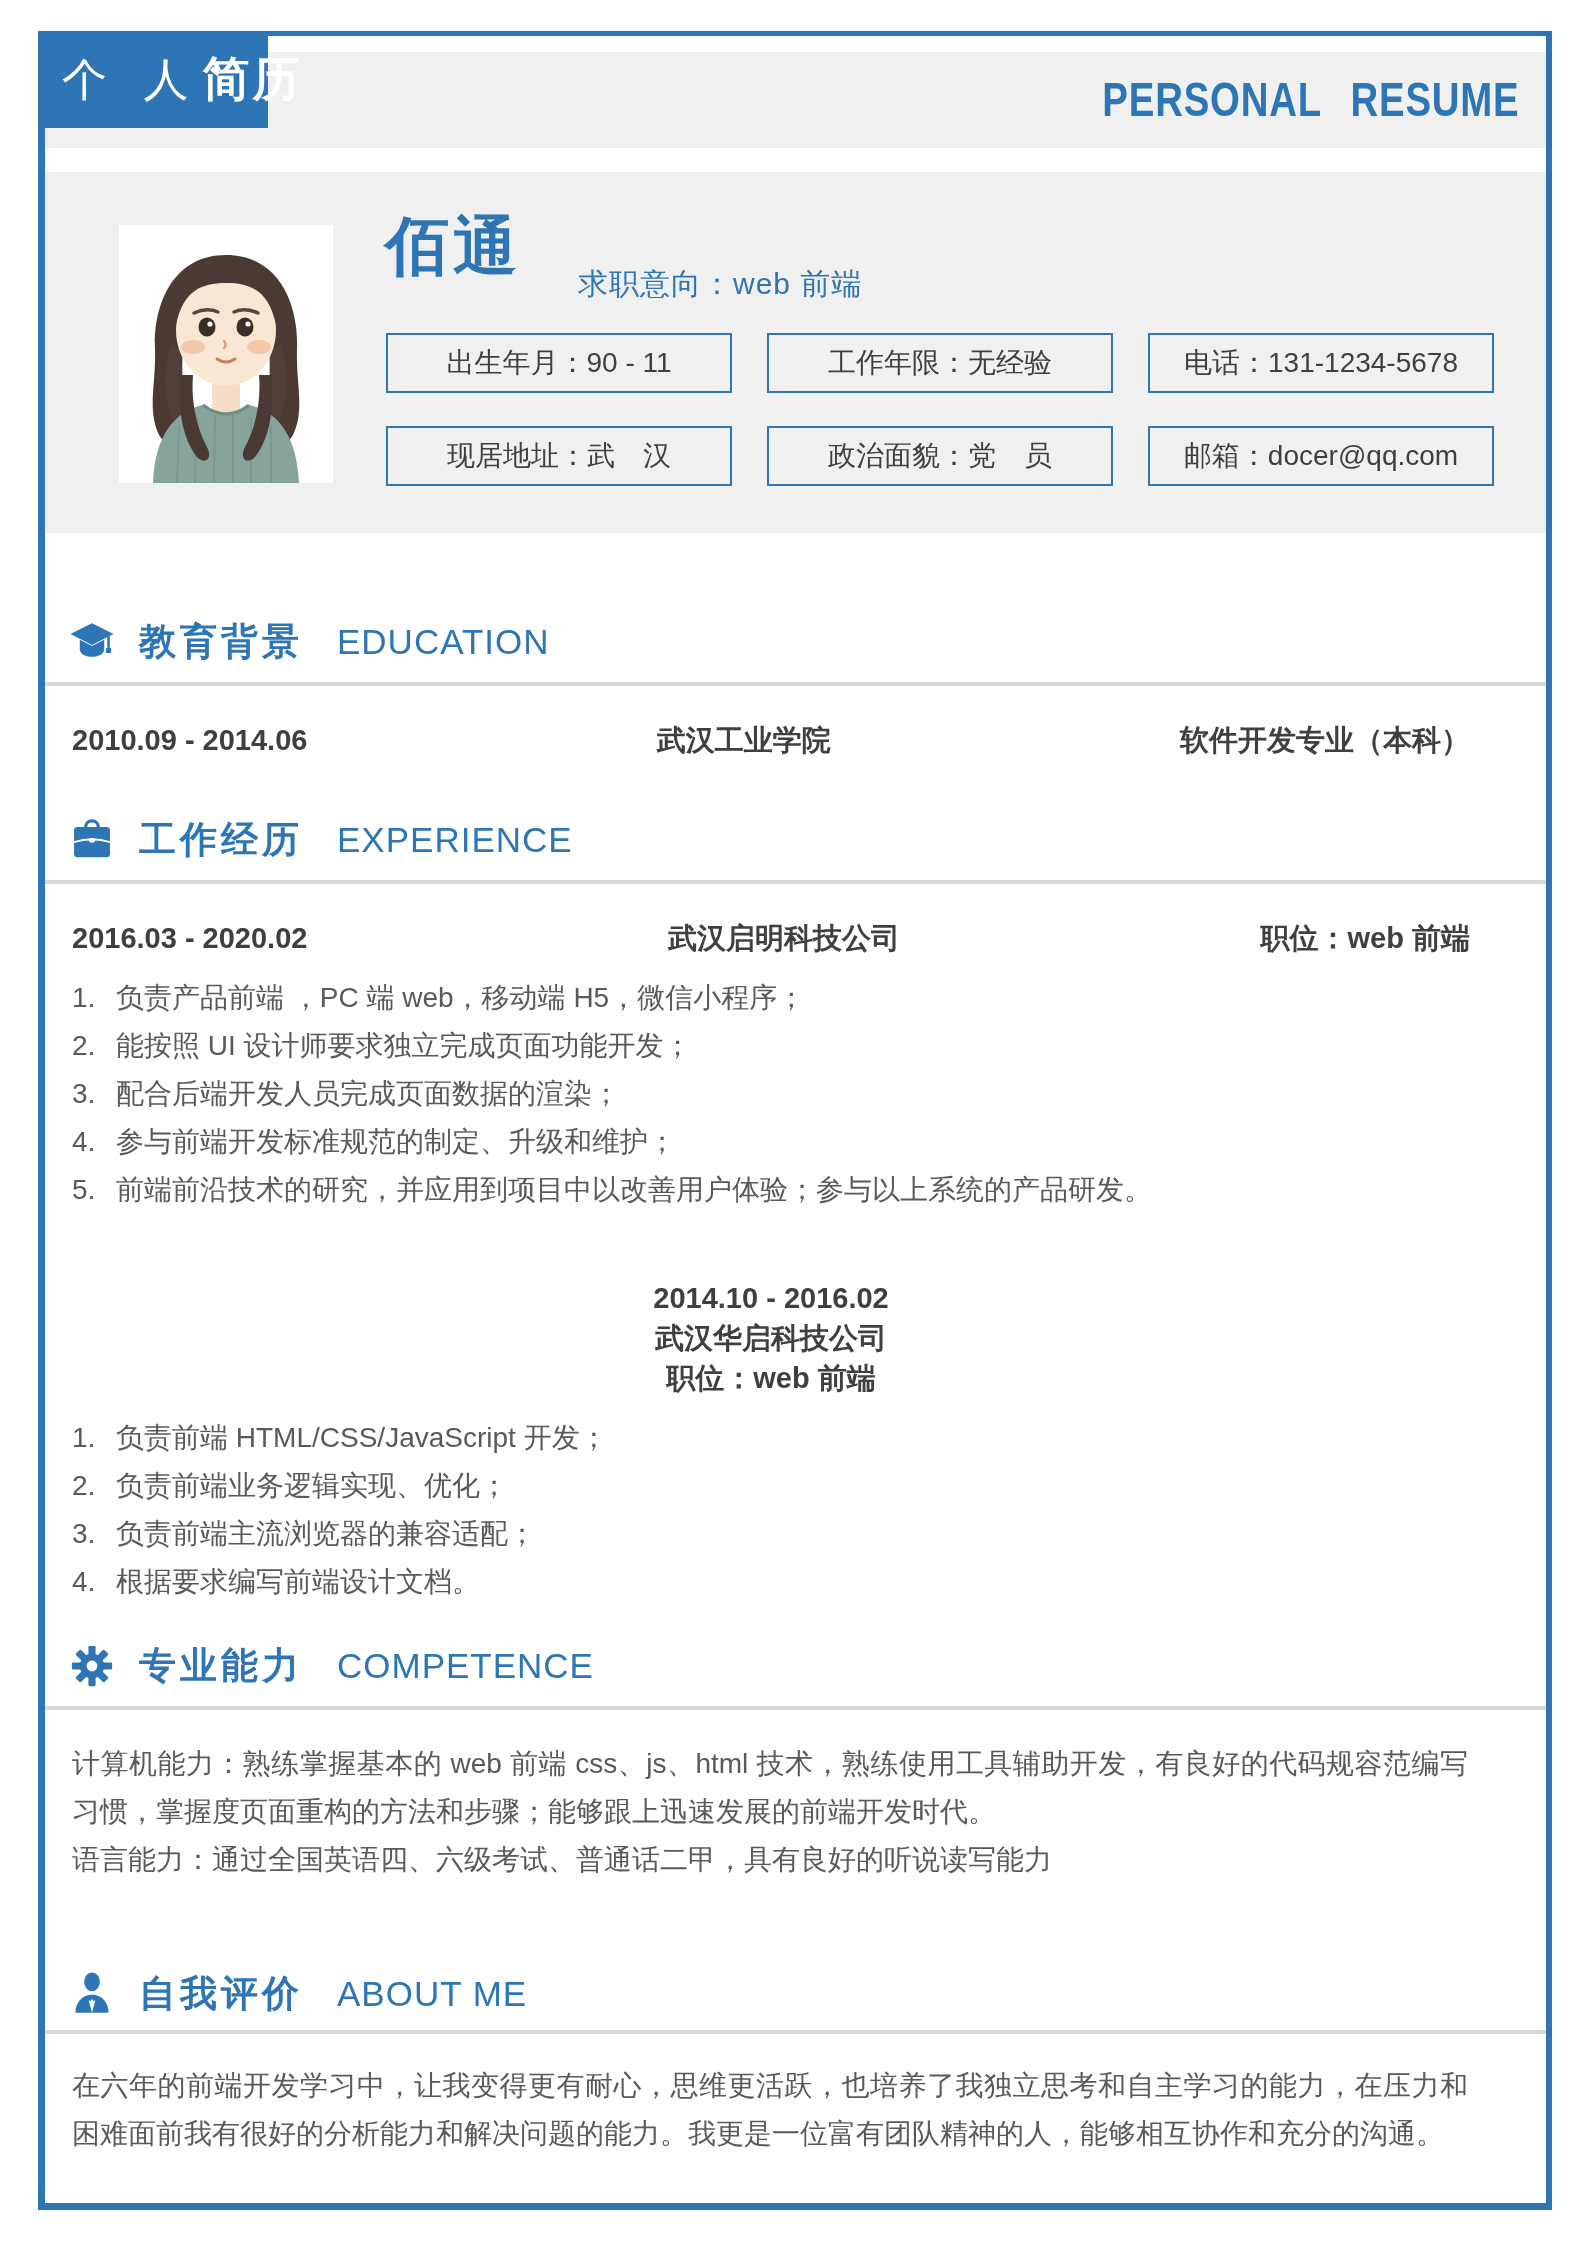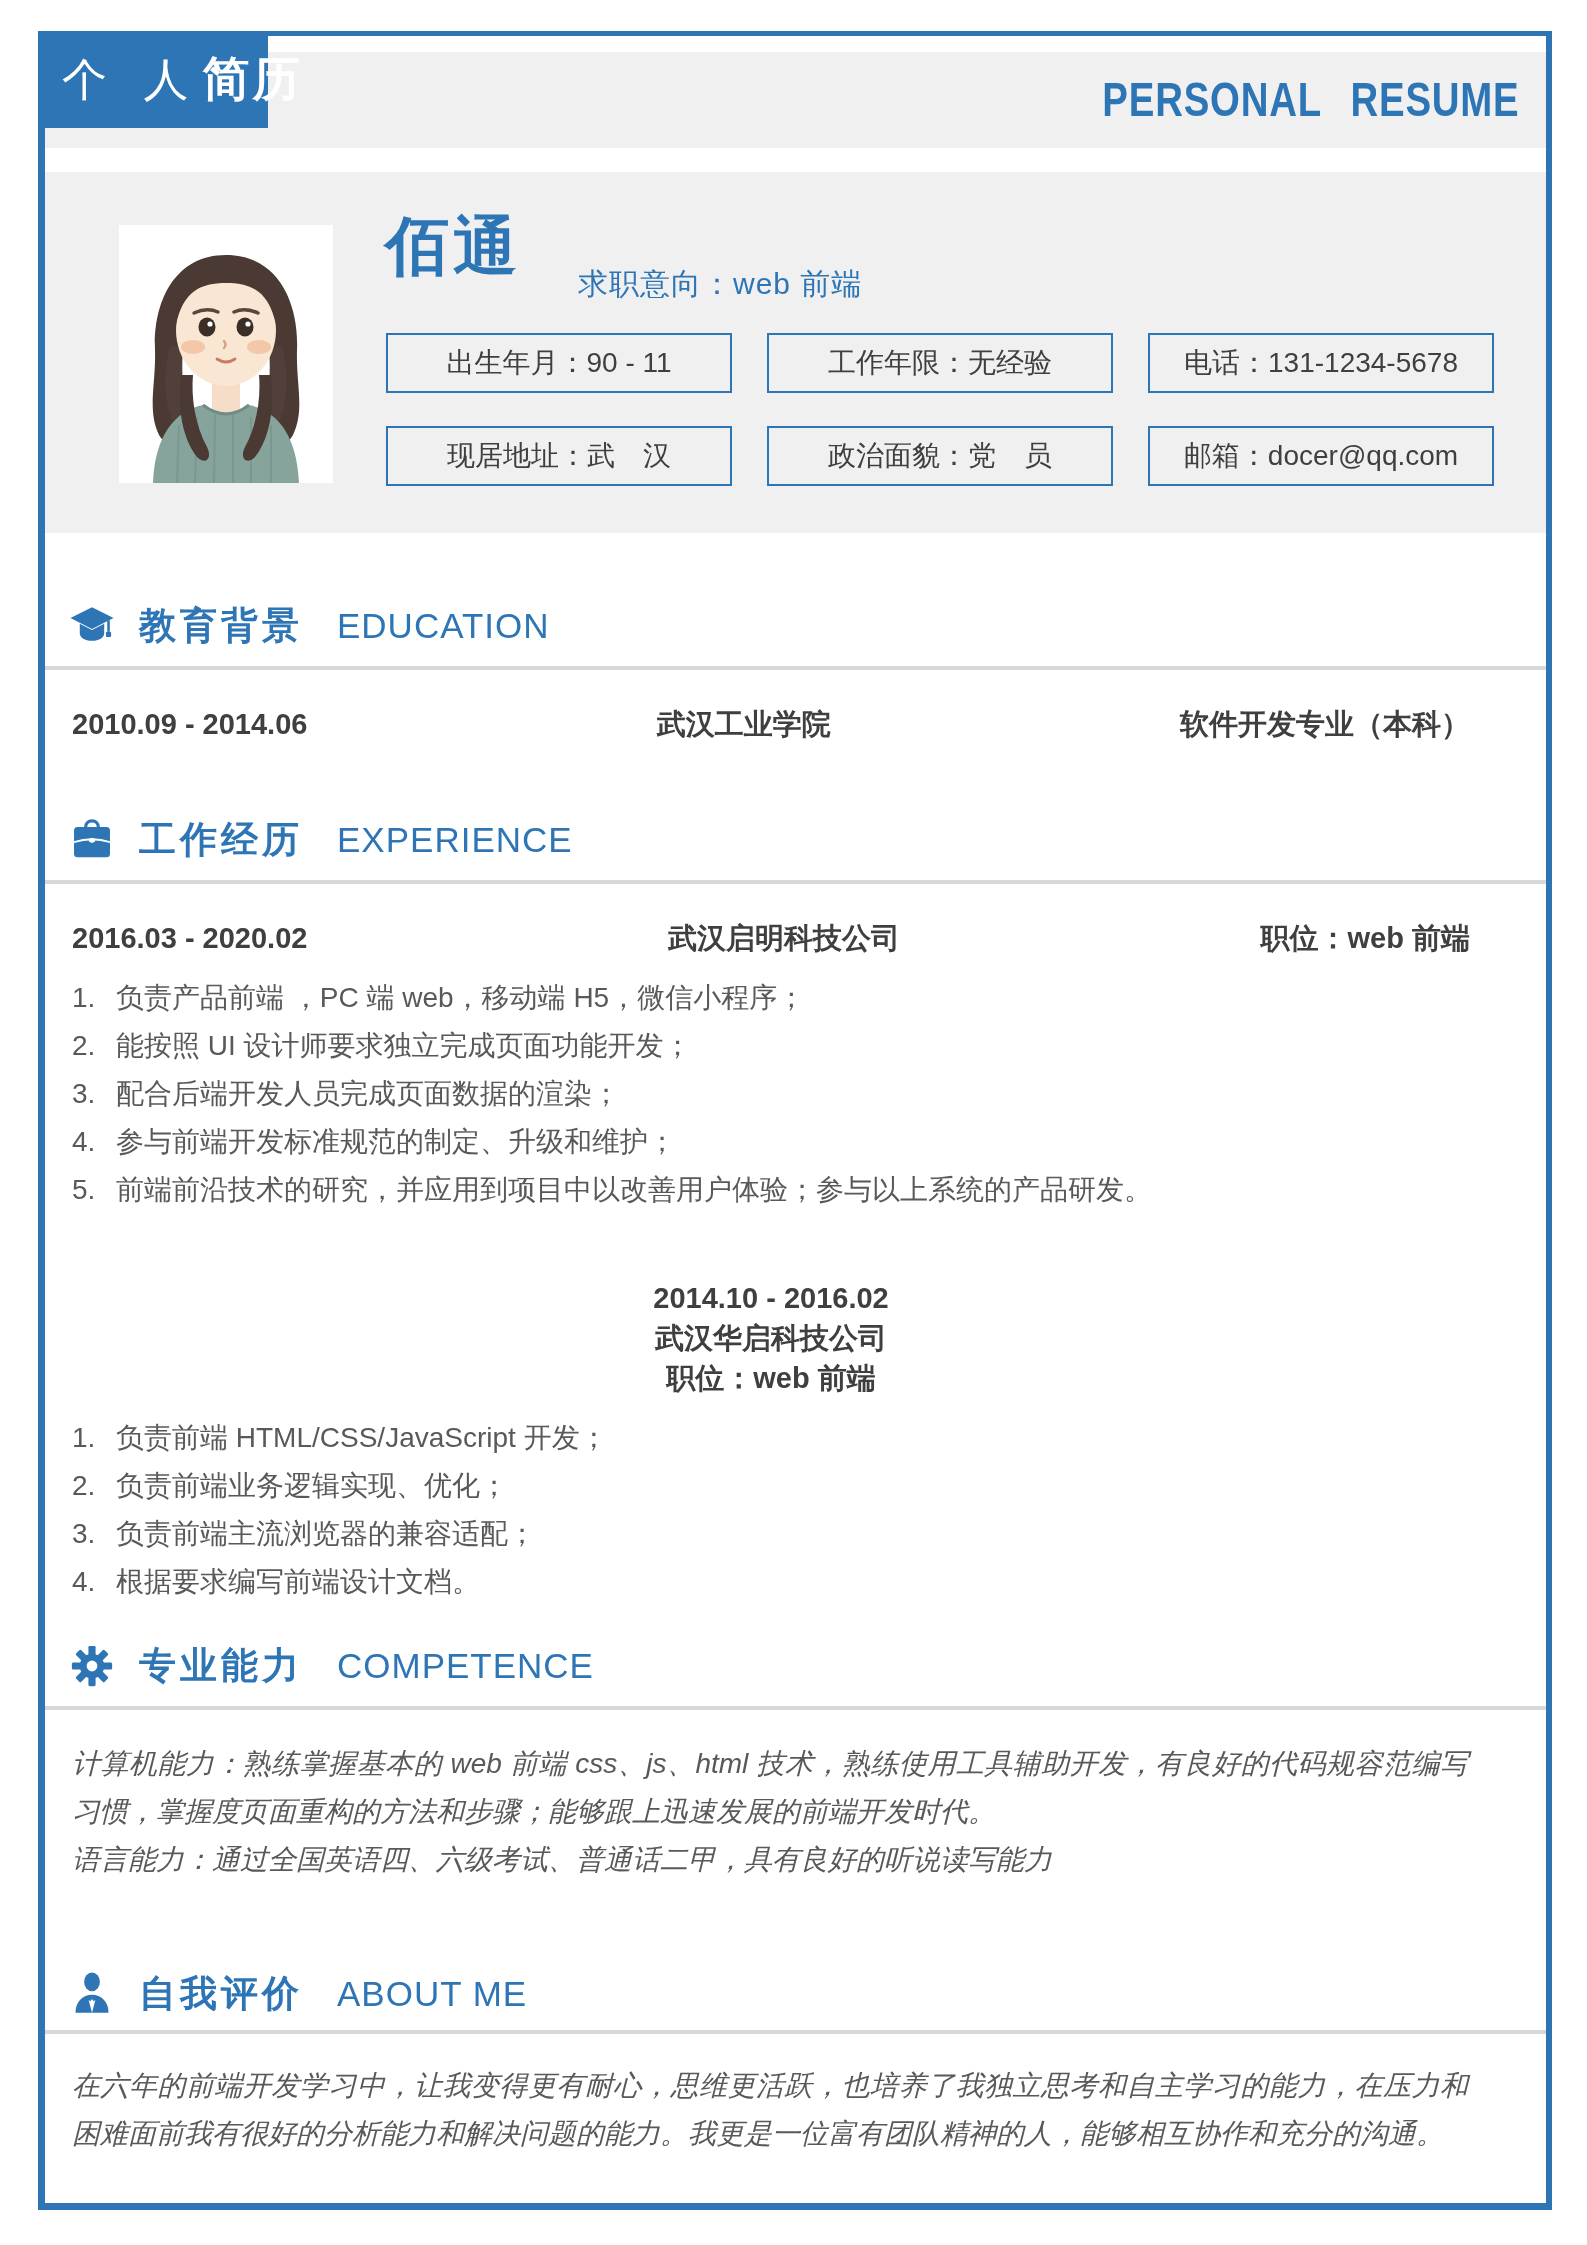--- a/index.html
+++ b/index.html
@@ -61,21 +61,21 @@
     display:grid;grid-template-columns:repeat(3,346px);
     column-gap:35px;row-gap:33px;
   }
   .field-box{
     height:60px;border:2px solid var(--accent);
     display:flex;align-items:center;justify-content:center;
     font-size:28px;color:var(--strong);white-space:nowrap;
   }
   
   .section{position:absolute;left:45px;width:1501px;}
-  #sec-edu{top:600px;}
+  #sec-edu{top:616px;}
   #sec-exp{top:814px;}
   #sec-comp{top:1640px;}
   #sec-about{top:1968px;}
   .section-header{display:flex;align-items:center;height:52px;padding-left:24px;}
   .sec-icon{width:46px;height:46px;flex:none;display:flex;align-items:center;justify-content:center;}
   .sec-icon svg{width:46px;height:46px;}
   .sec-cn{font-size:37px;font-weight:800;color:var(--accent);letter-spacing:4px;margin-left:24px;}
   .sec-en{font-size:35px;font-weight:400;color:var(--accent);letter-spacing:1px;margin-left:34px;}
   .divider{margin-top:14px;height:4px;background:var(--divider);}
   
@@ -94,21 +94,21 @@
     counter-increment:d;display:flex;line-height:48px;font-size:28px;color:var(--text);
   }
   ol.duties li::before{
     content:counter(d) ".";width:44px;flex:none;color:var(--text);
   }
   ol.duties li .txt{flex:1;padding-right:90px;}
   
   .paras{margin-top:30px;padding:0 78px 0 27px;}
   .paras p{
     font-size:28px;line-height:48px;color:var(--text);
-    text-align:justify;text-justify:inter-ideograph;font-style:italic;
+    text-align:justify;text-justify:inter-ideograph;
   }
   #sec-about .divider{margin-top:10px;}
   #sec-about .paras{margin-top:28px;}
 </style>
 </head>
 <body>
 
 <div class="frame"></div>
 
 <div class="header-strip">

